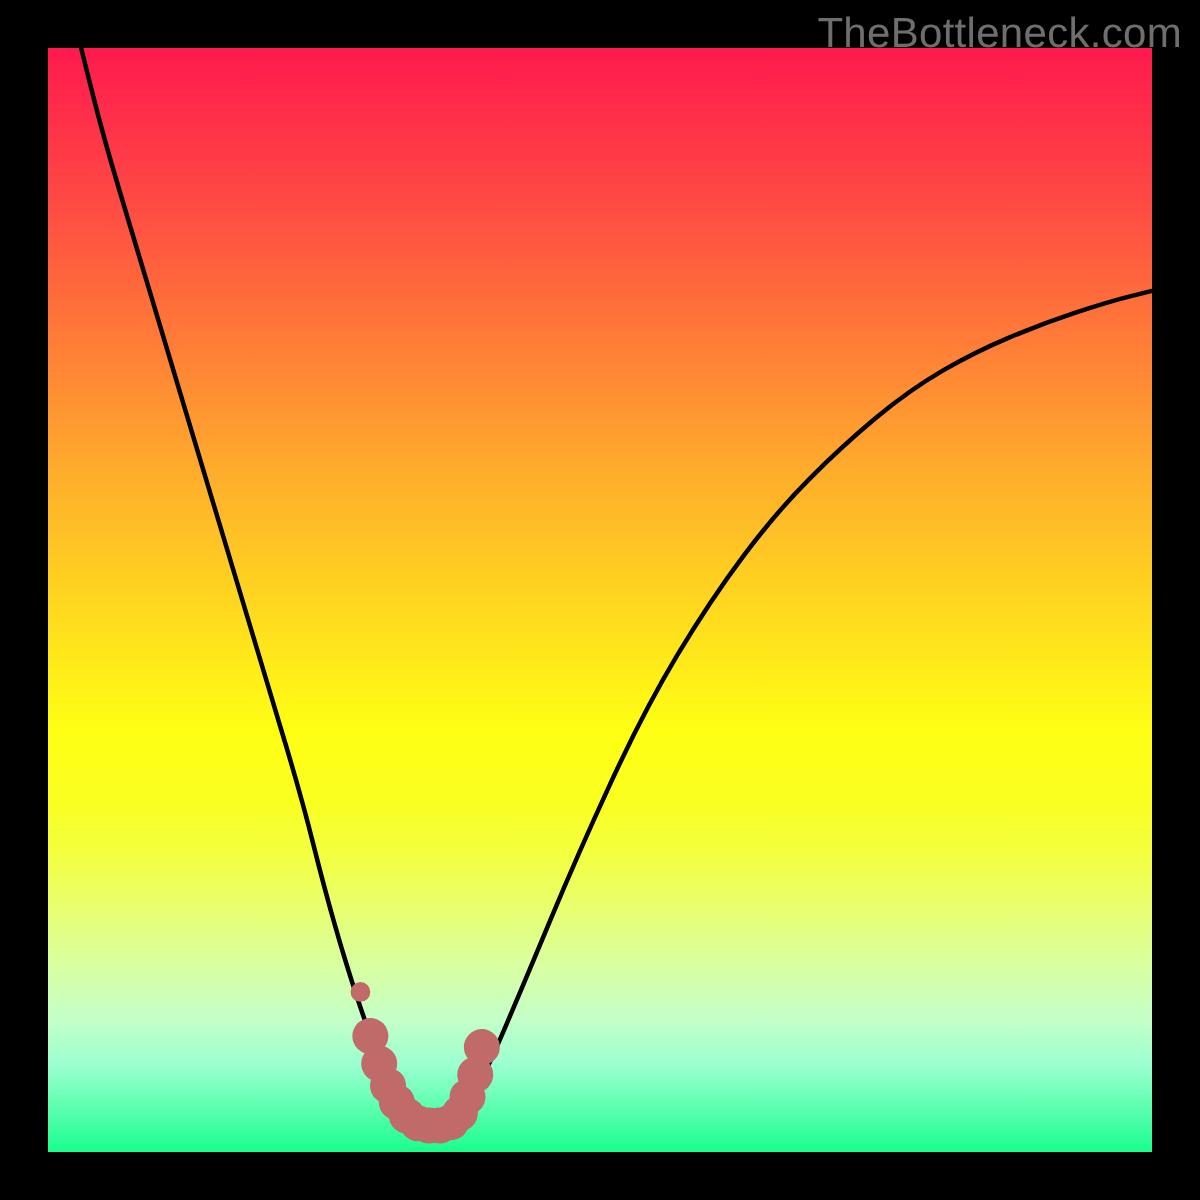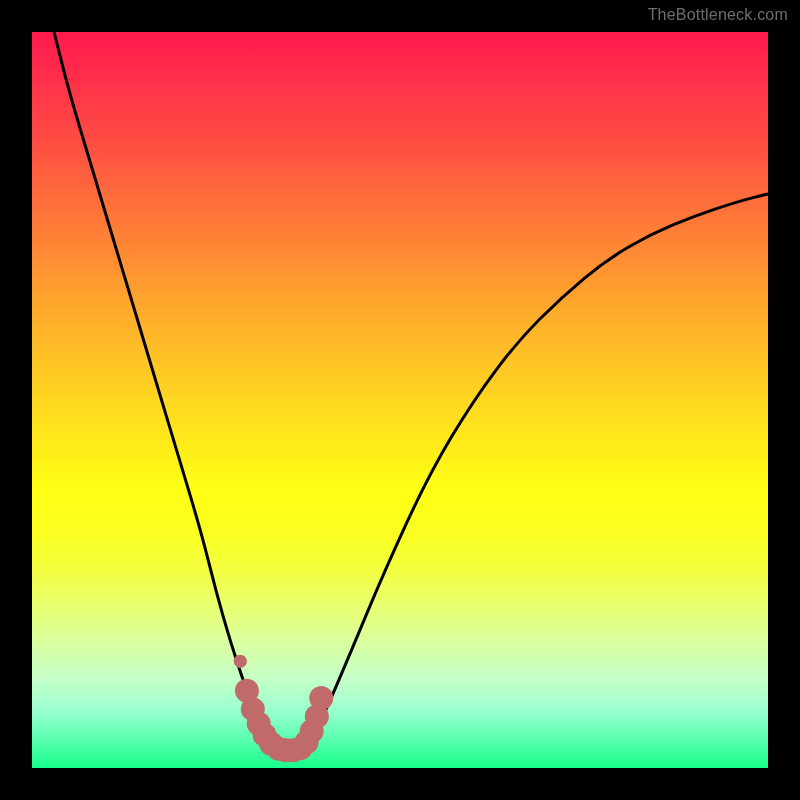--- a/index.html
+++ b/index.html
@@ -45,21 +45,21 @@
       #9cffcf 92%,
       #5cffb0 96%,
       #18ff8c 100%
     );
   }
   .watermark {
     position: absolute;
     top: 6px;
     right: 12px;
     color: #6e6e6e;
-    font-size: 16px;
+    font-size: 28px;
     font-weight: 500;
     letter-spacing: 0.2px;
     user-select: none;
   }
   svg.curve {
     position: absolute;
     top: 0;
     left: 0;
     width: 736px;
     height: 736px;

